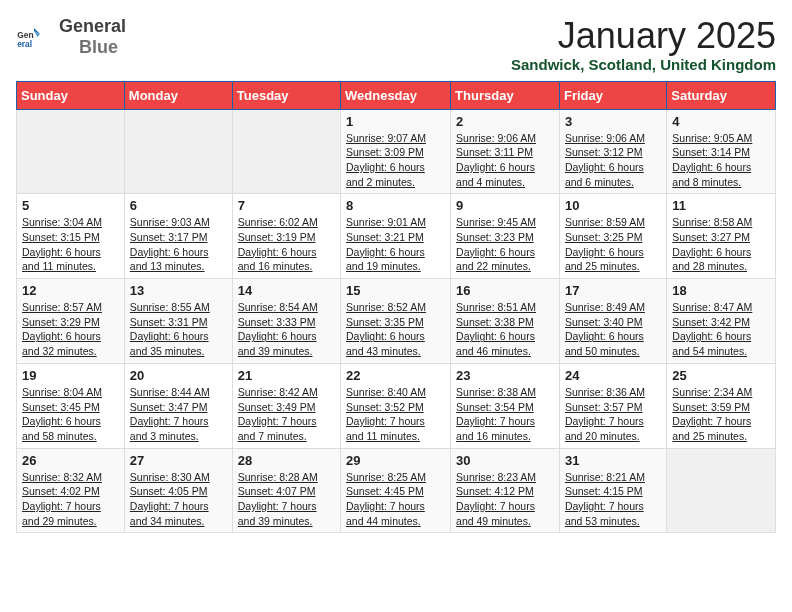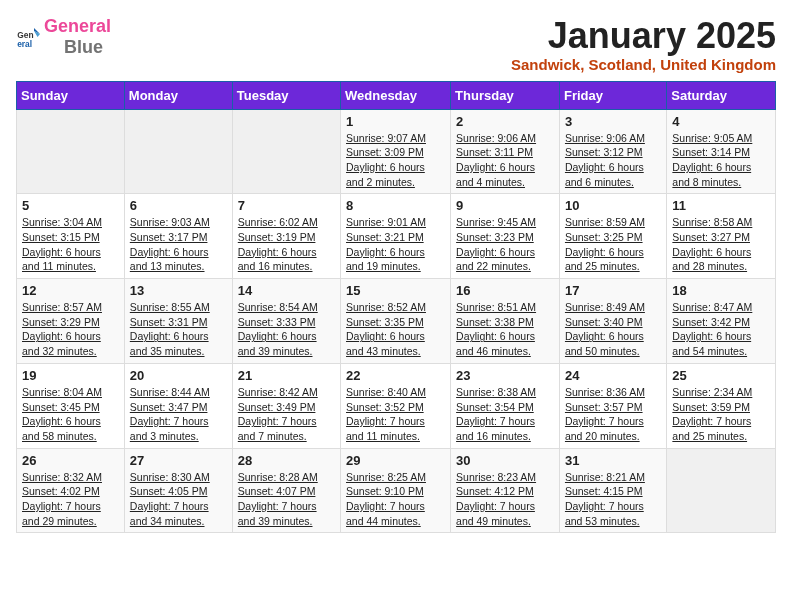--- a/index.html
+++ b/index.html
@@ -12,47 +12,47 @@
     }
     .header {
       display: flex;
       align-items: flex-start;
       justify-content: space-between;
       margin-bottom: 8px;
     }
     .logo {
       display: flex;
       align-items: center;
-      gap: 4px;
+      gap: 19px;
     }
     .logo-icon {
       width: 24px;
       height: 24px;
     }
     .title-block {
       text-align: right;
     }
     .month-title {
       font-size: 36px;
-      font-weight: bold;
+      font-weight: normal;
       color: #222;
       line-height: 1.1;
     }
     .location {
       font-size: 15px;
-      color: #c2410c;
+      color: #14532d;
       font-weight: bold;
     }
     table {
       width: 100%;
       border-collapse: collapse;
       border: 1px solid #ccc;
     }
     thead tr th {
-      background-color: #6d28d9;
+      background-color: #ef4444;
       color: #fff;
       font-size: 13px;
       font-weight: bold;
       padding: 6px 4px;
       text-align: left;
       border: 1px solid #1a5fa8;
     }
     tbody tr td {
       vertical-align: top;
       padding: 4px 5px;
@@ -88,21 +88,21 @@
 
 <div class="header">
   <div class="logo">
     <svg class="logo-icon" viewBox="0 0 40 40" xmlns="http://www.w3.org/2000/svg">
       <text x="2" y="22" font-size="14" font-weight="bold" fill="#333">Gen</text>
       <text x="2" y="36" font-size="14" font-weight="bold" fill="#1a5fa8">eral</text>
       <polygon points="30,5 40,15 30,10" fill="#1a5fa8"></polygon>
       <polygon points="30,10 40,15 36,20" fill="#4a9fd4"></polygon>
     </svg>
     <div>
-      <span style="font-size:18px;font-weight:bold;color:#ec4899;">General</span><br>
+      <span style="font-size:18px;font-weight:bold;color:#404040;">General</span><br>
       <span style="font-size:18px;font-weight:bold;color:#737373;margin-left:20px;">Blue</span>
     </div>
   </div>
   <div class="title-block">
     <div class="month-title">January 2025</div>
     <div class="location">Sandwick, Scotland, United Kingdom</div>
   </div>
 </div>
 
 <table>
@@ -237,21 +237,21 @@
         <td>
           <span class="day-num">27</span>
           <div class="cell-content"><span>Sunrise: 8:30 AM</span><br><span>Sunset: 4:05 PM</span><br><span>Daylight: 7 hours and 34 minutes.</span><br></div>
         </td>
         <td>
           <span class="day-num">28</span>
           <div class="cell-content"><span>Sunrise: 8:28 AM</span><br><span>Sunset: 4:07 PM</span><br><span>Daylight: 7 hours and 39 minutes.</span><br></div>
         </td>
         <td>
           <span class="day-num">29</span>
-          <div class="cell-content"><span>Sunrise: 8:25 AM</span><br><span>Sunset: 9:10 PM</span><br><span>Daylight: 7 hours and 44 minutes.</span><br></div>
+          <div class="cell-content"><span>Sunrise: 8:25 AM</span><br><span>Sunset: 4:45 PM</span><br><span>Daylight: 7 hours and 44 minutes.</span><br></div>
         </td>
         <td>
           <span class="day-num">30</span>
           <div class="cell-content"><span>Sunrise: 8:23 AM</span><br><span>Sunset: 4:12 PM</span><br><span>Daylight: 7 hours and 49 minutes.</span><br></div>
         </td>
         <td>
           <span class="day-num">31</span>
           <div class="cell-content"><span>Sunrise: 8:21 AM</span><br><span>Sunset: 4:15 PM</span><br><span>Daylight: 7 hours and 53 minutes.</span><br></div>
         </td>
         <td class="empty-cell"></td>

